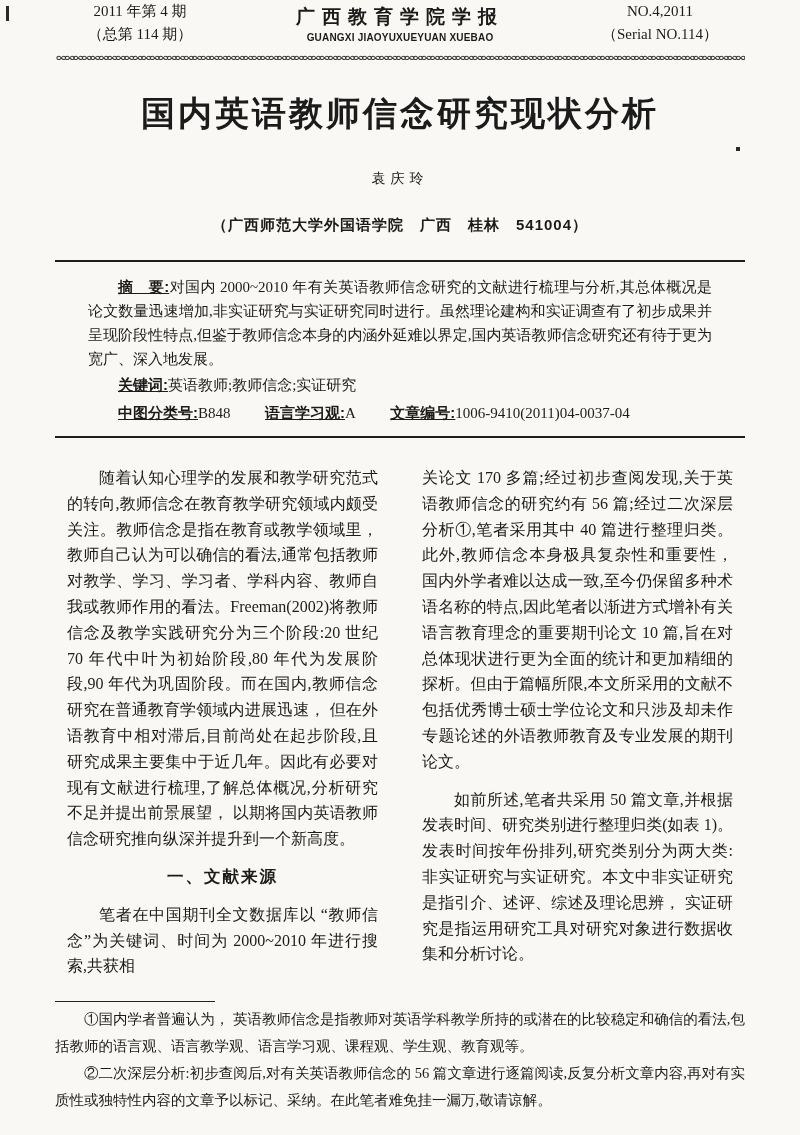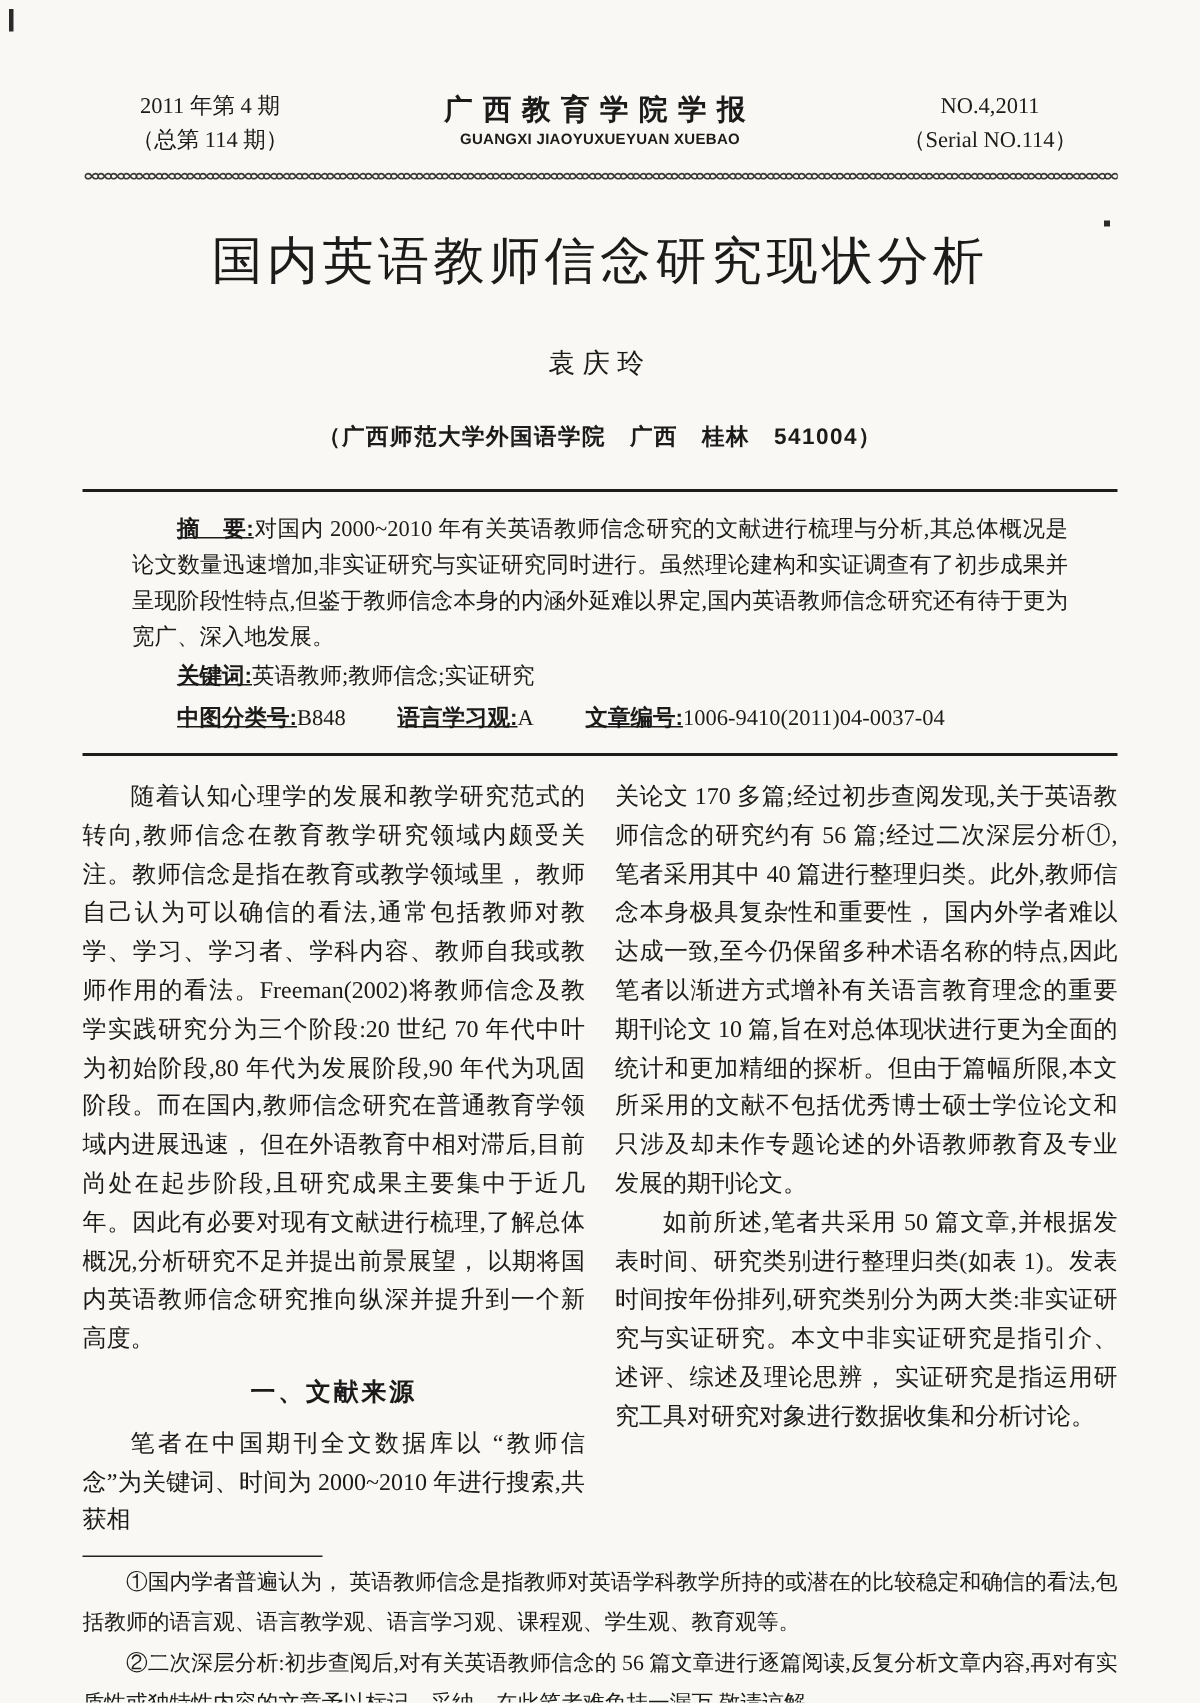--- a/index.html
+++ b/index.html
@@ -6,51 +6,51 @@
   body{
     width:800px;height:1135px;
     background:#f9f8f4;
     color:#1b1b1b;
     font-family:"Liberation Serif","DejaVu Serif",serif;
     position:relative;overflow:hidden;
   }
   .page{position:absolute;inset:0;padding:0 55px;box-sizing:border-box;}
   .speck{position:absolute;background:#2a2a2a;}
   
-  .journal-header{display:flex;justify-content:space-between;padding-top:60px;}
+  .journal-header{display:flex;justify-content:space-between;align-items:center;}
   .jh-left,.jh-right{width:170px;text-align:center;font-size:15px;line-height:23px;}
   .jh-center{flex:1;text-align:center;}
   .journal-cn{font-size:19px;font-weight:bold;letter-spacing:7px;font-family:"Liberation Sans","DejaVu Sans",sans-serif;}
   .journal-py{font-size:10px;font-weight:bold;font-family:"Liberation Sans","DejaVu Sans",sans-serif;letter-spacing:0.2px;margin-top:2px;}
   
   .rope{
     margin-top:7px;height:14px;overflow:hidden;white-space:nowrap;
     font-family:"DejaVu Sans",sans-serif;font-weight:bold;font-size:15px;
     letter-spacing:-4px;color:#3b3b3b;line-height:12px;
     transform:scaleY(0.72);transform-origin:top;
   }
   
-  .article-title{margin-top:24px;text-align:center;font-size:34px;font-weight:normal;letter-spacing:3px;}
-  .article-author{margin-top:33px;text-align:center;font-size:18px;letter-spacing:5px;}
+  .article-title{margin-top:24px;text-align:center;font-size:34px;font-weight:bold;letter-spacing:3px;}
+  .article-author{margin-top:33px;text-align:center;font-size:14px;letter-spacing:5px;}
   .article-affil{margin-top:28px;text-align:center;font-size:15px;font-weight:bold;
     font-family:"Liberation Sans","DejaVu Sans",sans-serif;letter-spacing:1px;}
   
   .rule{border:none;border-top:2.5px solid #1d1d1d;margin:0;}
   .rule-top{margin-top:25px;}
   .rule-bottom{margin-top:9px;}
   
   .meta-block{margin:13px 33px 0 33px;font-size:15px;line-height:24px;text-align:justify;}
   .meta-block p{margin:0;text-indent:2em;}
   .lbl{font-weight:bold;font-family:"Liberation Sans","DejaVu Sans",sans-serif;text-decoration:underline;}
   .meta-line{margin-top:3px;line-height:27px;text-align:left;}
   .meta-item{margin-right:2.3em;margin-top:16px;}
   
   .columns{display:flex;gap:20px;margin-top:15px;}
   .col{width:335px;font-size:16px;line-height:25.8px;text-align:justify;}
-  .col p{margin:0;}
+  .col p{margin:12px;}
   .col p.indent{text-indent:2em;}
   .section-heading{text-align:center;font-size:16.5px;font-weight:bold;letter-spacing:2px;
     font-family:"Liberation Sans","DejaVu Sans",sans-serif;margin:10px 0 8px 0;}
   
   .footnote-divider{width:160px;border:none;border-top:1.5px solid #222;margin:10px 0 4px 0;}
   .footnotes{font-size:14.5px;line-height:27px;text-align:justify;}
   .footnotes p{margin:0;text-indent:2em;}
 </style>
 </head>
 <body>

